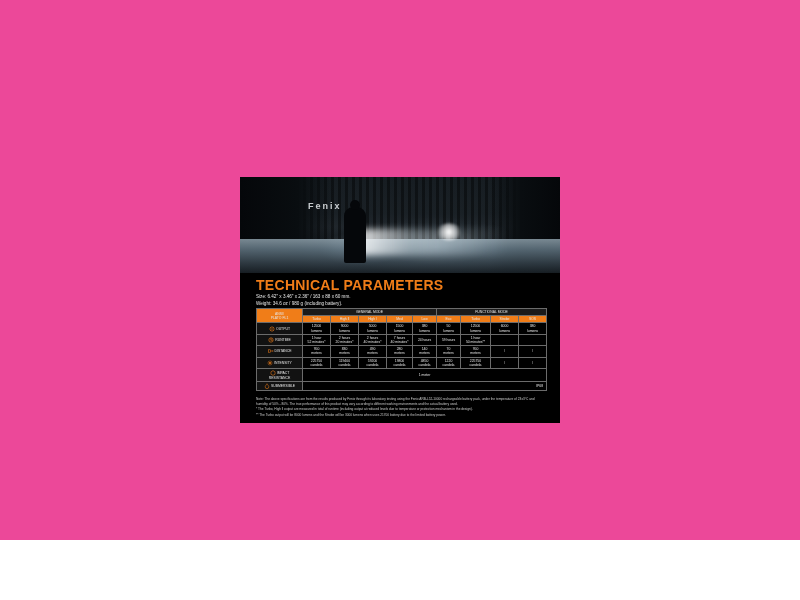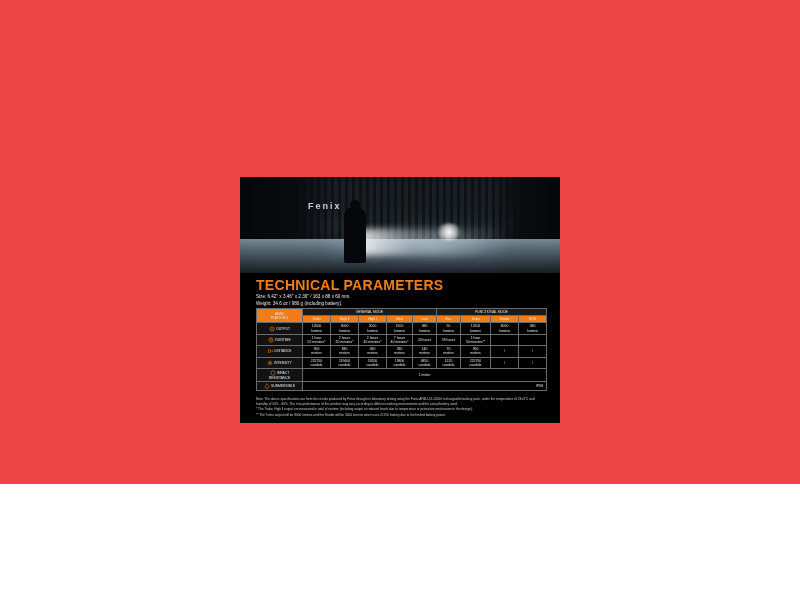--- a/index.html
+++ b/index.html
@@ -1,21 +1,21 @@
 <!DOCTYPE html>
 <html><head>
 <meta charset="utf-8">
 <style>
   html,body{margin:0;padding:0;}
   body{
     width:800px;height:600px;background:#ffffff;
     font-family:"Liberation Sans",sans-serif;
     overflow:hidden;
   }
-  .stage{position:relative;width:800px;height:484px;background:#ef4444;}
+  .stage{position:relative;width:800px;height:540px;background:#ec4899;}
 
   
   .panel{
     position:absolute;left:240px;top:177px;width:320px;height:246px;
     background:#0b0d0f;overflow:hidden;
   }
 
   
   .scene{
     position:absolute;left:0;top:0;width:320px;height:96px;

